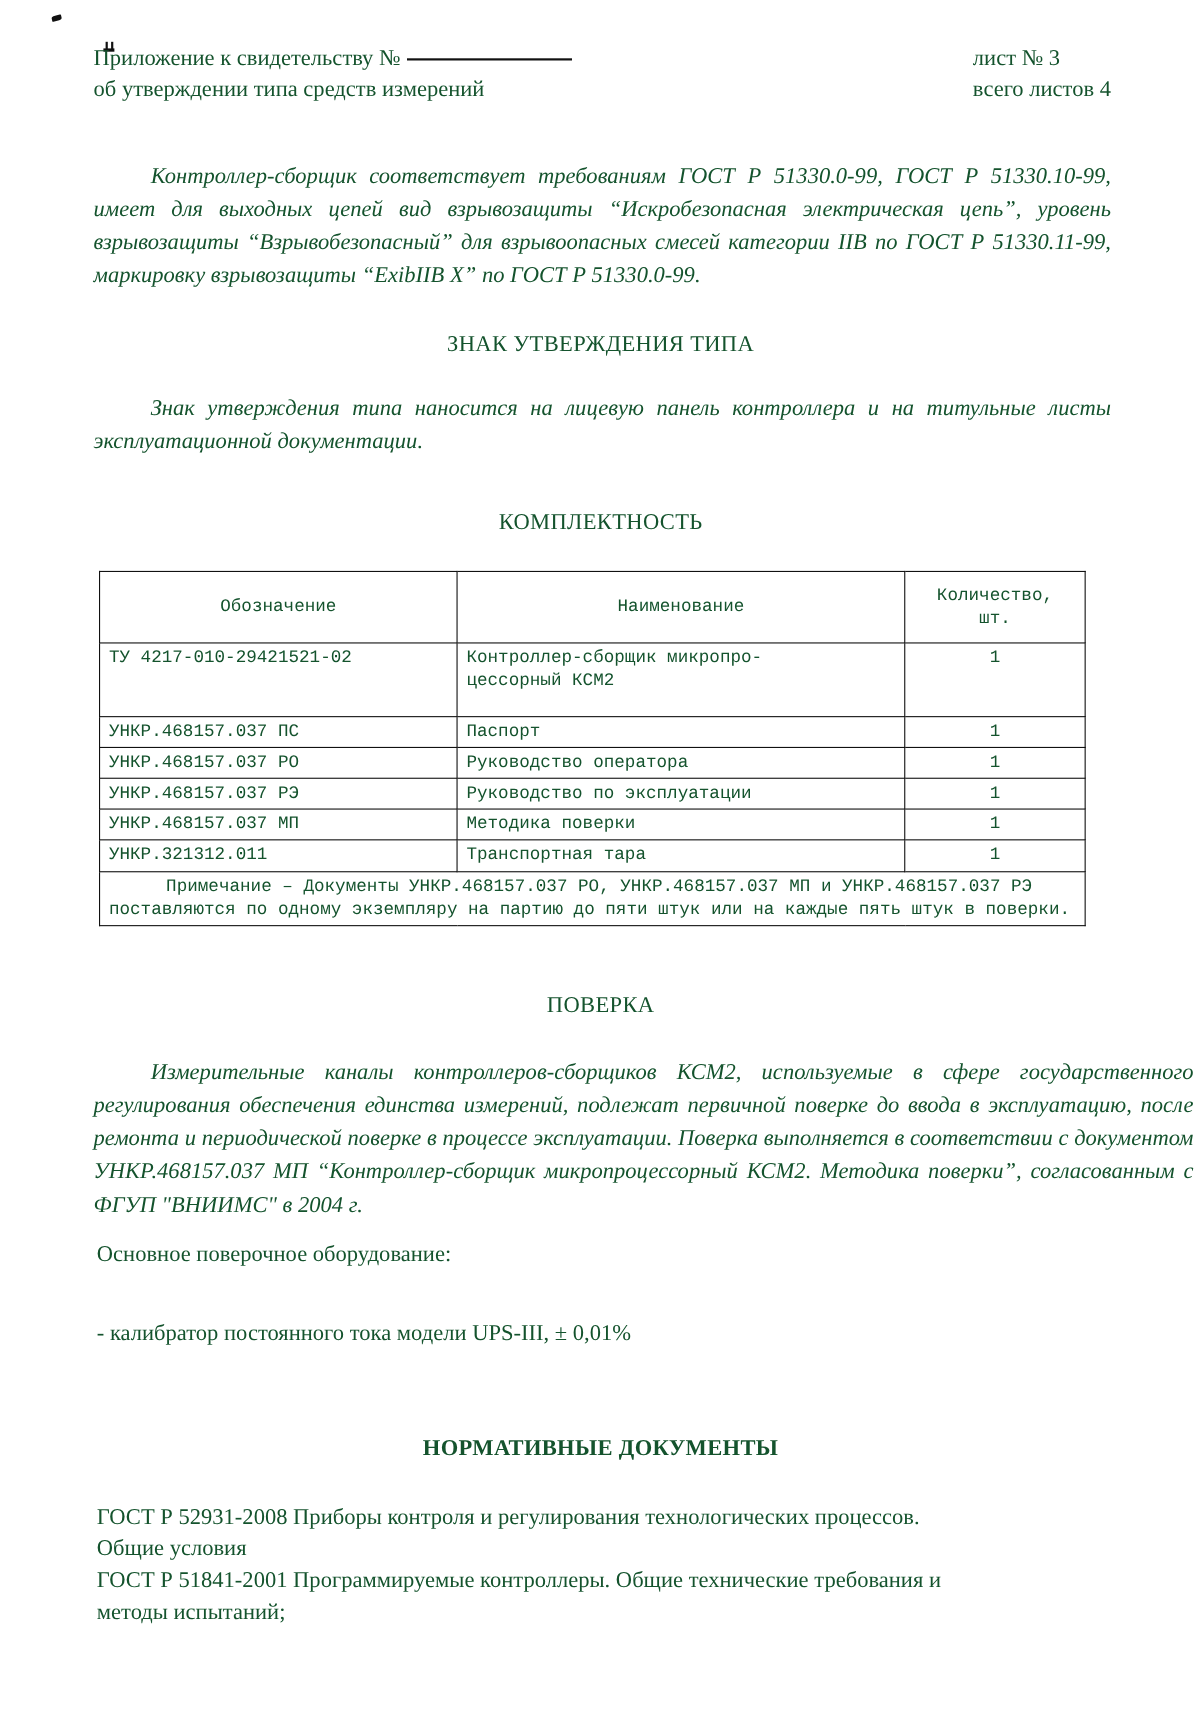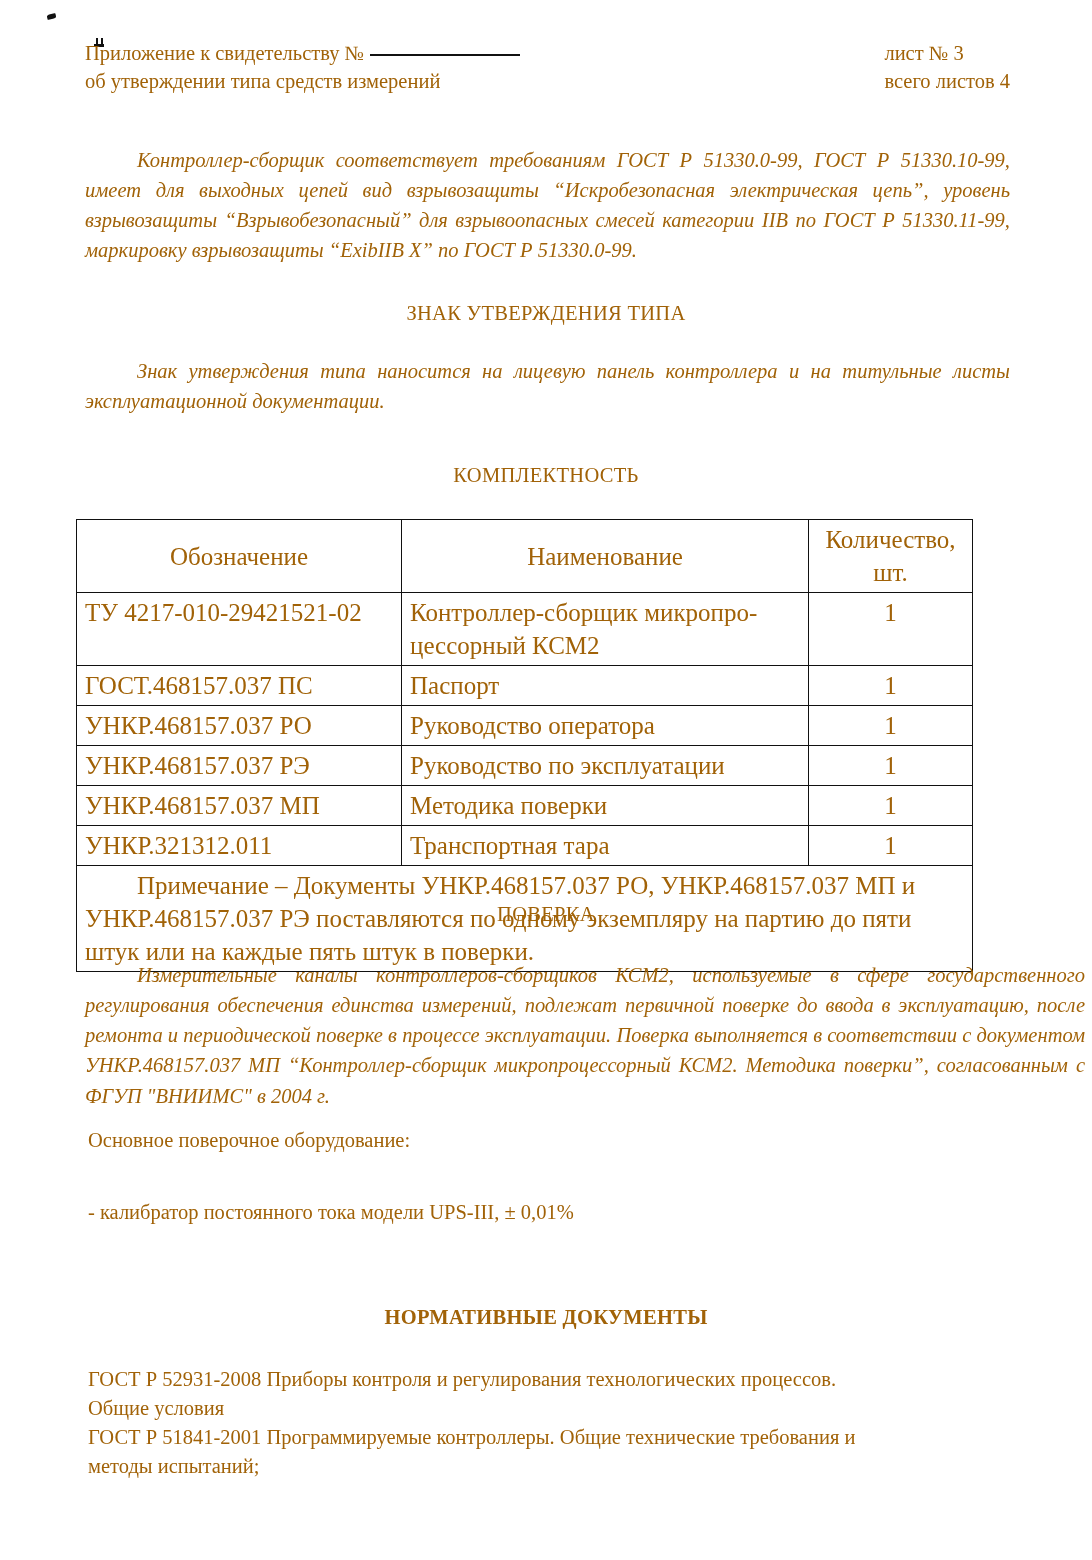--- a/index.html
+++ b/index.html
@@ -7,21 +7,21 @@
     margin: 0;
     padding: 0;
     background: #ffffff;
   }
   .page {
     position: relative;
     width: 1092px;
     height: 1560px;
     margin: 0 auto;
     background: #ffffff;
-    color: #a16207;
+    color: #14532d;
     font-family: "Liberation Serif", "DejaVu Serif", serif;
     overflow: hidden;
     box-sizing: border-box;
   }
 
   
   .artifact {
     position: absolute;
     background: #111;
   }
@@ -73,26 +73,27 @@
     width: 100%;
     text-align: center;
     font-size: 20.5px;
     letter-spacing: 0.3px;
   }
   .section-title.bold { font-weight: bold; }
 
   
   .kit-table {
     position: absolute;
-    left: 76px;
+    left: 90px;
     top: 519px;
     width: 896px;
     border-collapse: collapse;
-    font-size: 25px;
+    font-size: 16px;
     table-layout: fixed;
+    font-family: Liberation Mono, monospace;
   }
   .kit-table th,
   .kit-table td {
     border: 1.6px solid #111;
     padding: 3px 8px;
     vertical-align: top;
     font-weight: normal;
     line-height: 1.32;
   }
   .kit-table .col-code   { width: 325px; }
@@ -165,21 +166,21 @@
     <tbody>
       <tr class="tall">
         <td class="code">ТУ 4217-010-29421521-02</td>
         <td class="name">
           <span class="plain-line">Контроллер-сборщик микропро-</span>
           <span class="plain-line">цессорный КСМ2</span>
         </td>
         <td class="qty">1</td>
       </tr>
       <tr>
-        <td class="code">ГОСТ.468157.037 ПС</td>
+        <td class="code">УНКР.468157.037 ПС</td>
         <td class="name">Паспорт</td>
         <td class="qty">1</td>
       </tr>
       <tr>
         <td class="code">УНКР.468157.037 РО</td>
         <td class="name">Руководство оператора</td>
         <td class="qty">1</td>
       </tr>
       <tr>
         <td class="code">УНКР.468157.037 РЭ</td>

